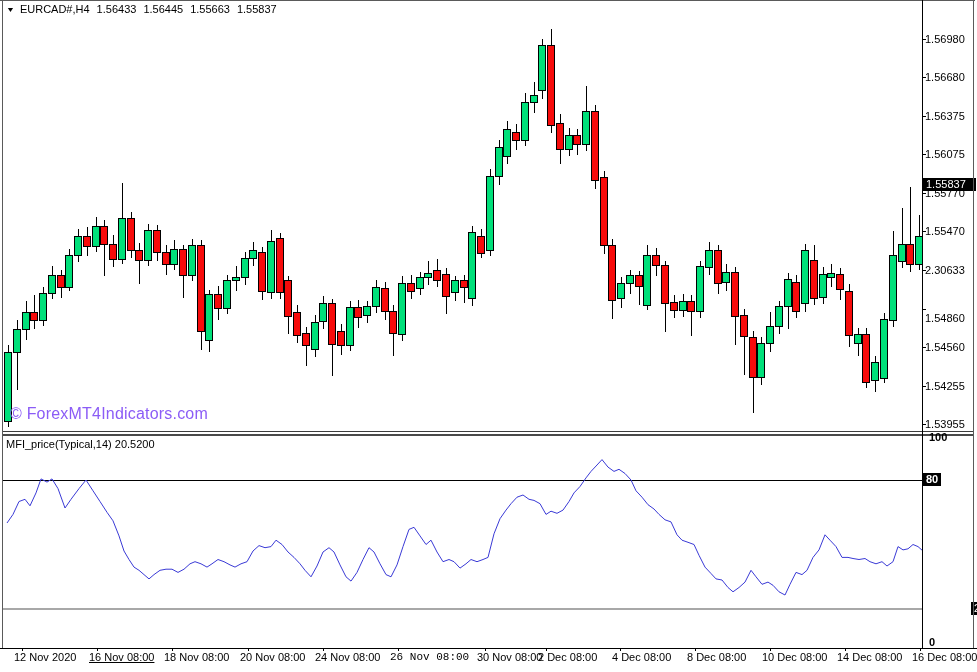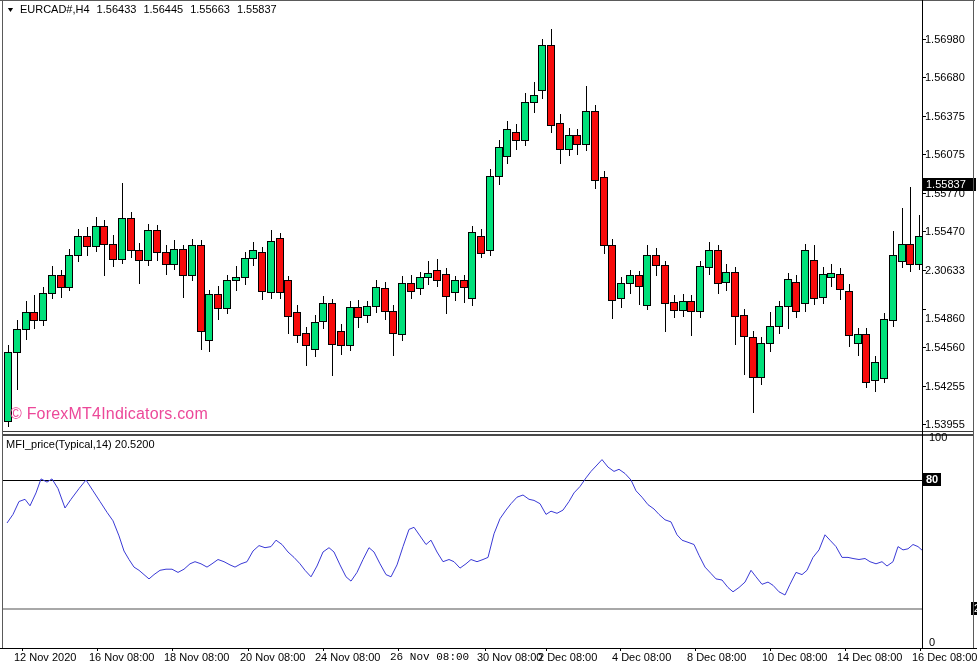--- a/index.html
+++ b/index.html
@@ -9,31 +9,31 @@
   #top-border{left:0;top:0;width:975px;height:1px;background:#5a5a5a;}
   #left-border{left:2px;top:0;width:1px;height:648px;background:#5a5a5a;}
   #right-border{left:973px;top:0;width:1px;height:648px;background:#5a5a5a;}
   #axis-vline{left:922px;top:0;width:1px;height:648px;background:#000;}
   #time-axis-line{left:0;top:648px;width:977px;height:1px;background:#000;}
   #splitter{left:3px;top:431px;width:970px;height:5px;background:#fff;
     border-top:1px solid #3c3c3c;border-bottom:2px solid #4a4a4a;box-sizing:border-box;}
   #header{left:6px;top:3px;height:14px;white-space:nowrap;}
   #header .q{margin-left:7px;}
   #symbol-ddl{display:inline-block;font-size:9px;margin-right:5px;transform:scaleY(0.8);cursor:pointer;}
-  #watermark{left:10px;top:405px;font-size:16px;color:#ec4899;letter-spacing:0.2px;}
+  #watermark{left:10px;top:405px;font-size:16px;color:#8b5cf6;letter-spacing:0.2px;}
   #mfi-label{left:6px;top:438px;}
   #main-svg{left:3px;top:0;}
   #mfi-svg{left:3px;top:435px;}
   #price-axis{left:923px;top:0;width:54px;height:648px;cursor:ns-resize;}
   .ptick{position:absolute;left:2px;height:12px;line-height:12px;}
   .ptickmark{position:absolute;left:-1px;width:4px;height:1px;background:#000;}
   #cur-tag{position:absolute;left:0;width:50px;height:13px;background:#000;color:#fff;
     text-align:left;padding-left:3px;line-height:13px;}
   .lvl-tag{position:absolute;left:0;height:13px;background:#000;color:#fff;padding:0 3px;line-height:13px;}
-  .mfi-scale{position:absolute;left:6px;height:12px;line-height:12px;}
+  .mfi-scale{position:absolute;left:6px;height:12px;line-height:12px;font-weight:bold;}
   #time-axis{left:12px;top:648px;width:977px;height:24px;cursor:ew-resize;}
   .ttick{position:absolute;top:3px;white-space:nowrap;}
   .ttickmark{position:absolute;top:0;width:1px;height:3px;background:#000;}
 </style>
 </head>
 <body>
 
 <div id="window">
 
   <svg id="main-svg" class="abs" width="919" height="431" shape-rendering="crispEdges">
@@ -292,21 +292,21 @@
       <div class="mfi-scale" style="top: 431px;">100</div>
       <div class="mfi-scale" style="top: 636px;">0</div>
       <div class="lvl-tag" style="top: 473px; font-weight: bold;">80</div>
       <div class="lvl-tag" style="top: 602px; margin-left: 48px;">20</div>
     </div>
 
   <div id="time-axis" class="abs">
       <div class="ttickmark" style="left: 10px;"></div>
       <div class="ttick" style="left: 2px;">12 Nov 2020</div>
       <div class="ttickmark" style="left: 85px;"></div>
-      <div class="ttick" style="left: 77px;">16 Nov 08:00</div>
+      <div class="ttick" style="left: 77px; text-decoration: underline;">16 Nov 08:00</div>
       <div class="ttickmark" style="left: 160px;"></div>
       <div class="ttick" style="left: 152px;">18 Nov 08:00</div>
       <div class="ttickmark" style="left: 236px;"></div>
       <div class="ttick" style="left: 228px;">20 Nov 08:00</div>
       <div class="ttickmark" style="left: 311px;"></div>
       <div class="ttick" style="left: 303px;">24 Nov 08:00</div>
       <div class="ttickmark" style="left: 386px;"></div>
       <div class="ttick" style="left: 378px; font-family: Liberation Mono, monospace;">26 Nov 08:00</div>
       <div class="ttickmark" style="left: 473px;"></div>
       <div class="ttick" style="left: 465px;">30 Nov 08:00</div>

